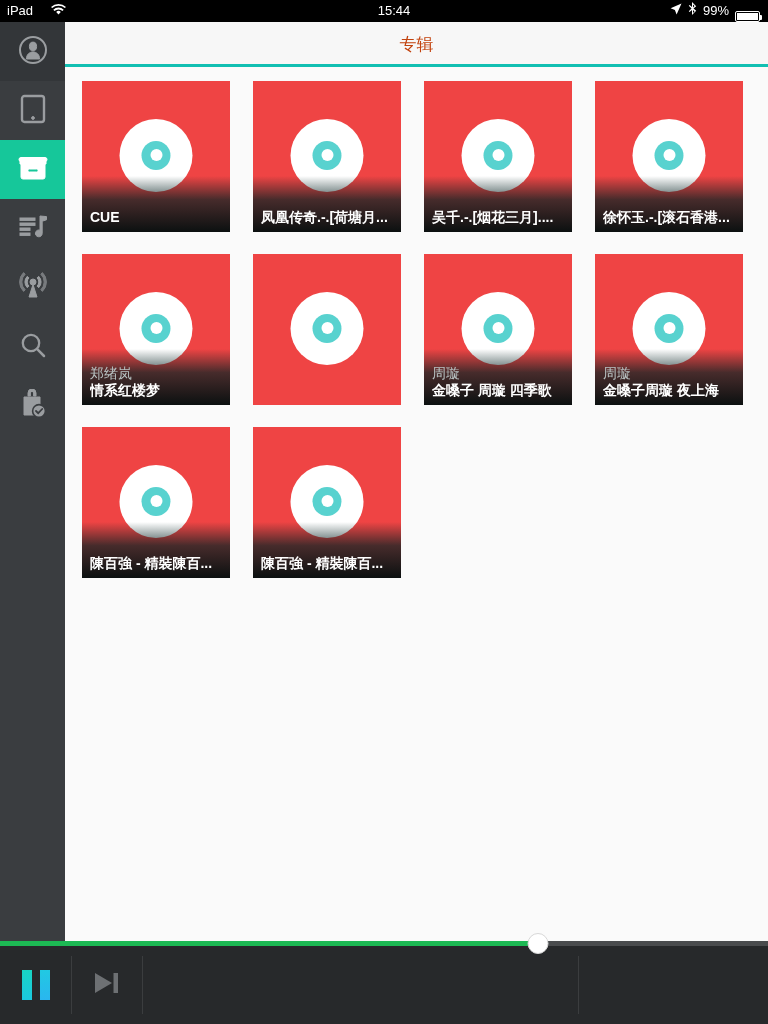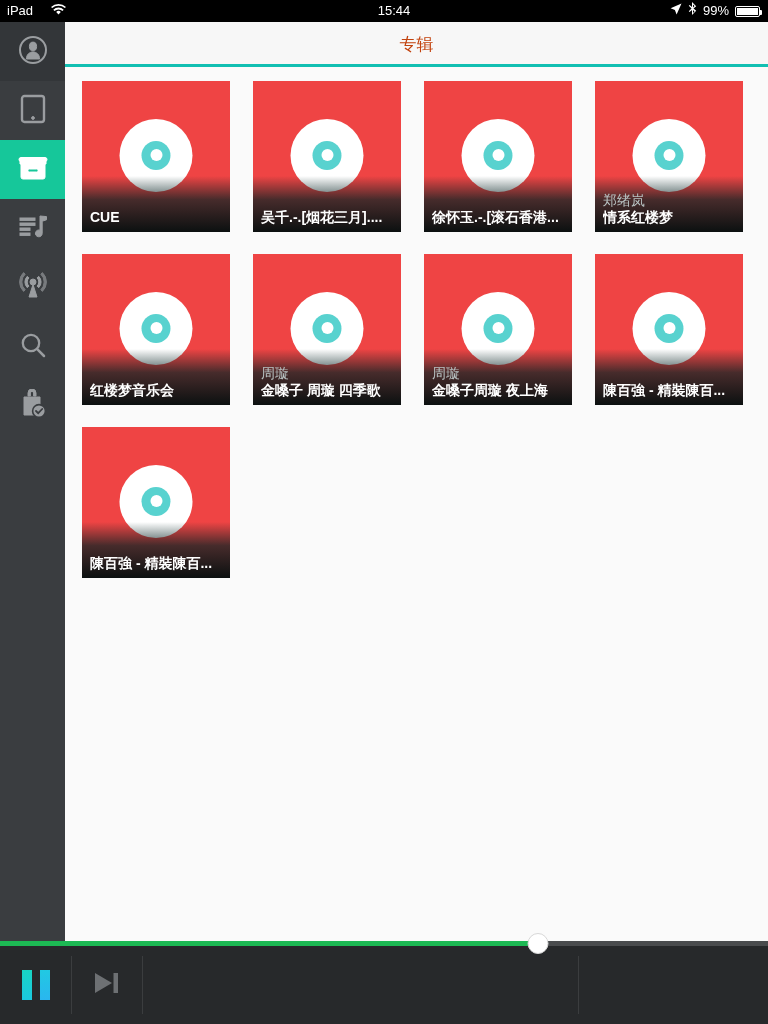--- a/index.html
+++ b/index.html
@@ -13,21 +13,21 @@
 
   
   .statusbar {
     position: absolute; top: 0; left: 0;
     width: 768px; height: 22px;
     background: #000; color: #fff;
     font-size: 13px; line-height: 22px;
   }
   .sb-left { position: absolute; left: 7px; top: 0; display: flex; align-items: center; gap: 18px; height: 22px; }
   .sb-center { position: absolute; left: 0; width: 768px; text-align: center; font-size: 13px; padding-left: 20px; }
-  .sb-right { position: absolute; right: 8px; top: 0; display: flex; align-items: center; gap: 6px; height: 22px; }
+  .sb-right { position: absolute; right: 8px; top: 0; display: flex; align-items: flex-end; gap: 6px; height: 22px; }
   .sb-right .pct { font-size: 13px; }
   .batt {
     width: 25px; height: 11px; border: 1px solid #fff; border-radius: 2px;
     position: relative; display: inline-block;
   }
   .batt::after {
     content: ""; position: absolute; right: -3px; top: 3px;
     width: 2px; height: 5px; background: #fff; border-radius: 0 1px 1px 0;
   }
   .batt i { position: absolute; left: 1px; top: 1px; bottom: 1px; width: 21px; background: #fff; display: block; }
@@ -263,20 +263,30 @@
             <div class="name">CUE</div>
           </div>
         </div>
         <div class="tile">
           <div class="disc">
             <div class="ring">
               <div class="hole"></div>
             </div>
           </div>
           <div class="caption">
+            <div class="name">凤凰传奇.-.[荷塘月...</div>
+          </div>
+        </div>
+        <div class="tile">
+          <div class="disc">
+            <div class="ring">
+              <div class="hole"></div>
+            </div>
+          </div>
+          <div class="caption">
             <div class="name">吴千.-.[烟花三月]....</div>
           </div>
         </div>
         <div class="tile">
           <div class="disc">
             <div class="ring">
               <div class="hole"></div>
             </div>
           </div>
           <div class="caption">
@@ -292,23 +302,20 @@
           <div class="caption">
             <div class="artist">郑绪岚</div>
             <div class="name">情系红楼梦</div>
           </div>
         </div>
         <div class="tile">
           <div class="disc">
             <div class="ring">
               <div class="hole"></div>
             </div>
-          </div>
-          <div class="caption">
-            <div class="name">红楼梦音乐会</div>
           </div>
         </div>
         <div class="tile">
           <div class="disc">
             <div class="ring">
               <div class="hole"></div>
             </div>
           </div>
           <div class="caption">
             <div class="artist">周璇</div>

